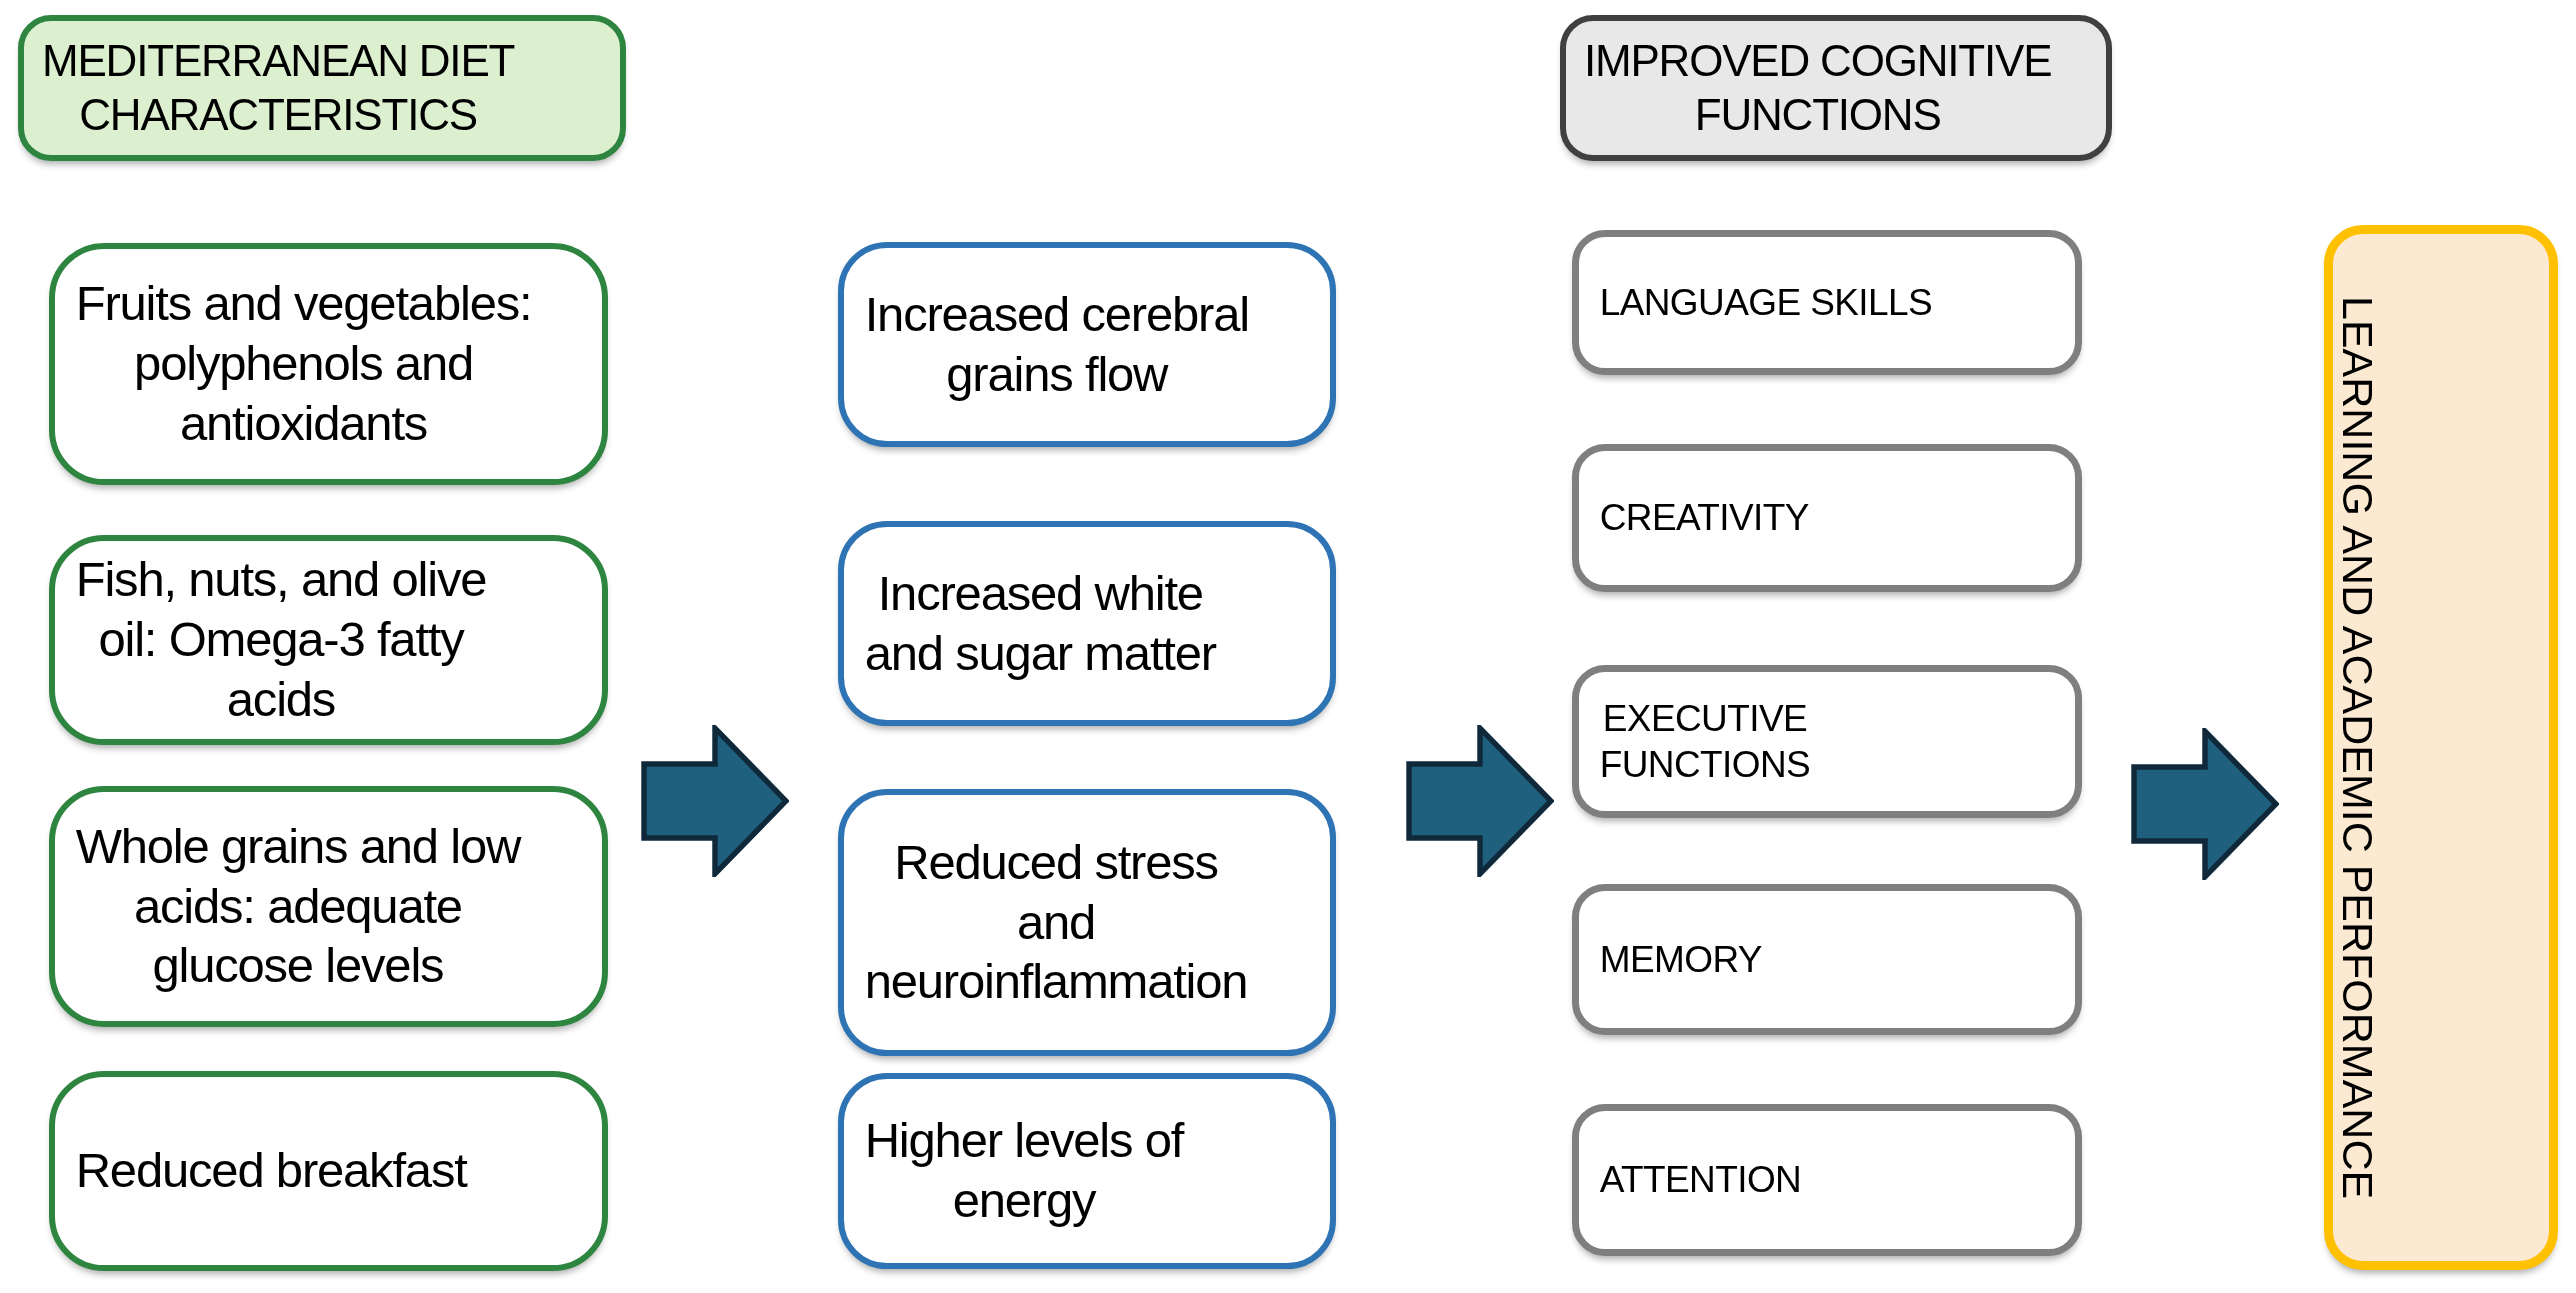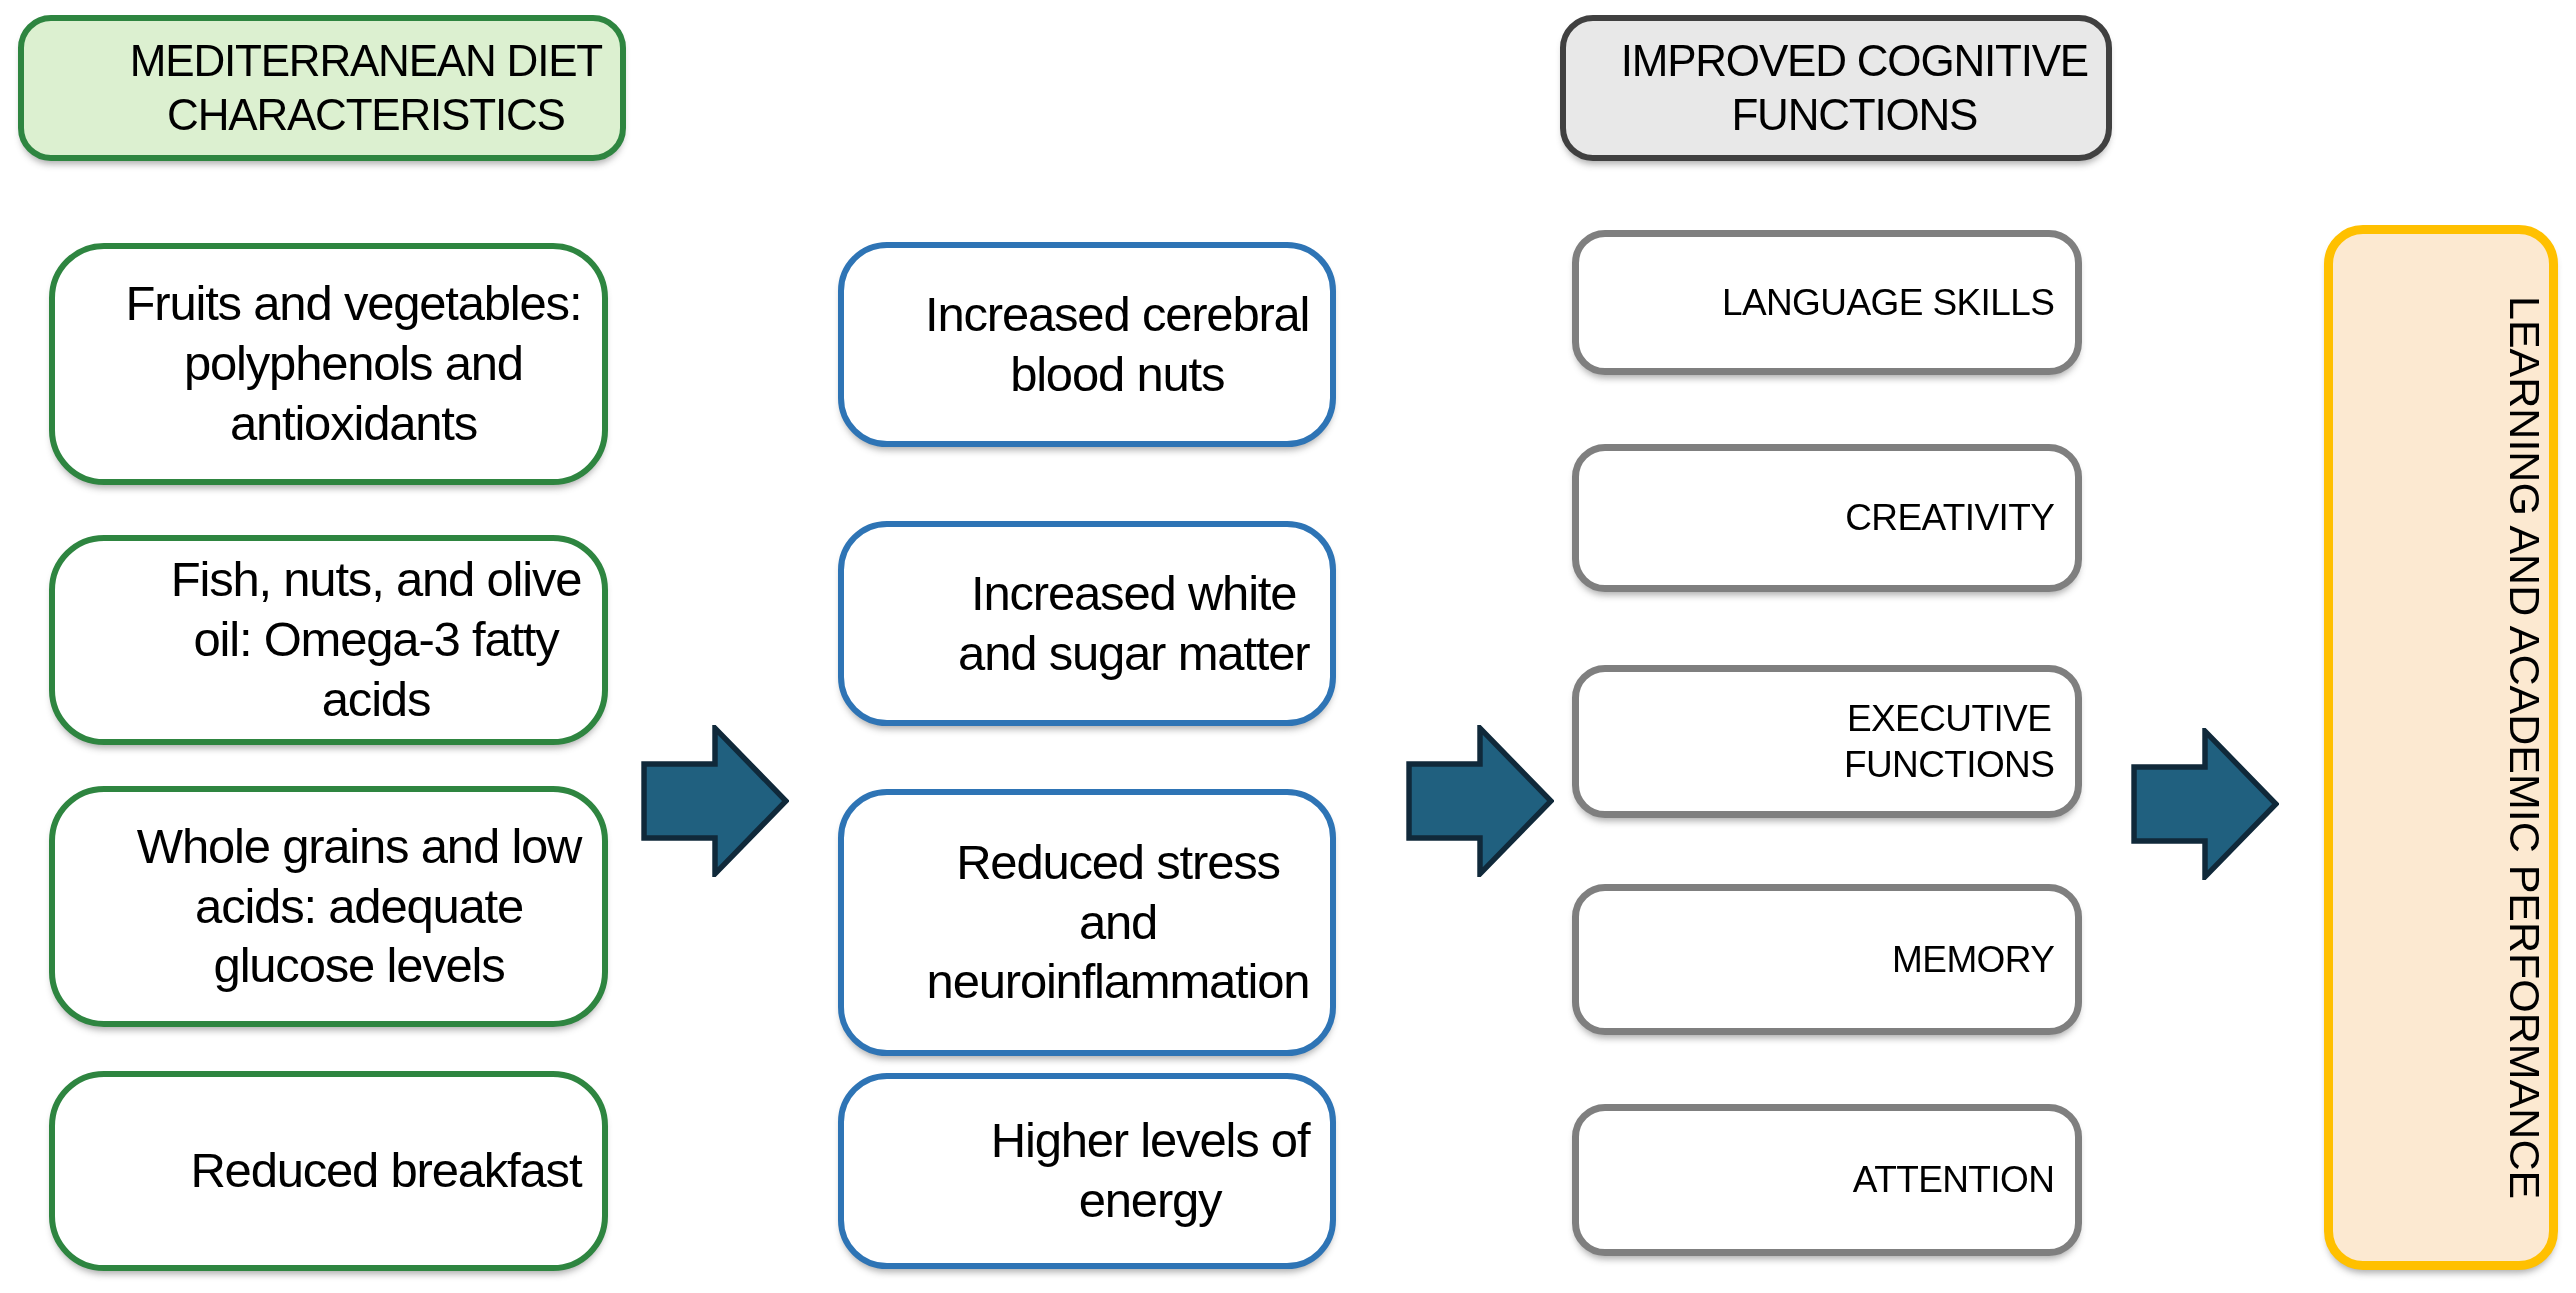--- a/index.html
+++ b/index.html
@@ -1,19 +1,19 @@
 <!DOCTYPE html>
 <html style="--green-border: #2E8540; --green-fill: #DCF0D0; --blue-border: #2E74B5; --blue-fill: #C6E3F4; --gray-border-dark: #404040; --gray-border: #7F7F7F; --gray-fill: #E8E8E8; --node-fill: #FFFFFF; --gold-border: #FFC000; --orange-fill: #FCE9D1; --arrow-fill: #20607F; --arrow-stroke: #10293A; --text: #000000;font-size:9.7px"><head>
 <meta charset="utf-8">
 <style>
   html,body{margin:0;padding:0;background:#ffffff;}
   body{font-family:"Liberation Sans", sans-serif;color:var(--text,#000);}
   .canvas{position:relative;width:2576px;height:1293px;background:#fff;overflow:hidden;}
 
-  .box{position:absolute;box-sizing:border-box;display:flex;align-items:center;justify-content:flex-end;
+  .box{position:absolute;box-sizing:border-box;display:flex;align-items:center;justify-content:flex-start;
        text-align:center;background:#fff;box-shadow:0 5.5px 7.3px -3px rgba(70,70,70,.45);}
   .txt{white-space:pre-line;letter-spacing:-1.2px;line-height:1.22;}
 
   .hdr{font-size:44px;line-height:1.3;border-radius:33px;border:6px solid #444;padding:0 18px;}
   .hdr-green{background:var(--green-fill,#DCF0D0);border-color:var(--green-border,#2E8540);}
   .hdr-blue{background:var(--blue-fill,#C6E3F4);border-color:var(--blue-border,#2E74B5);}
   .hdr-gray{background:var(--gray-fill,#E8E8E8);border-color:var(--gray-border-dark,#404040);}
 
   .node{background:var(--node-fill,#fff);font-size:49px;padding:0 20.7px;}
   .node-green{border:6px solid var(--green-border,#2E8540);border-radius:55px;}
@@ -86,21 +86,21 @@
     <span class="txt">Whole grains and low
 acids: adequate
 glucose levels</span>
   </div>
   <div class="box node node-green c1 c1-4">
     <span class="txt">Reduced breakfast</span>
   </div>
 
   <div class="box node node-blue c2 c2-1">
     <span class="txt">Increased cerebral
-blood nuts</span>
+grains flow</span>
   </div>
   <div class="box node node-blue c2 c2-2">
     <span class="txt">Increased white
 and sugar matter</span>
   </div>
   <div class="box node node-blue c2 c2-3">
     <span class="txt">Reduced stress
 and
 neuroinflammation</span>
   </div>

